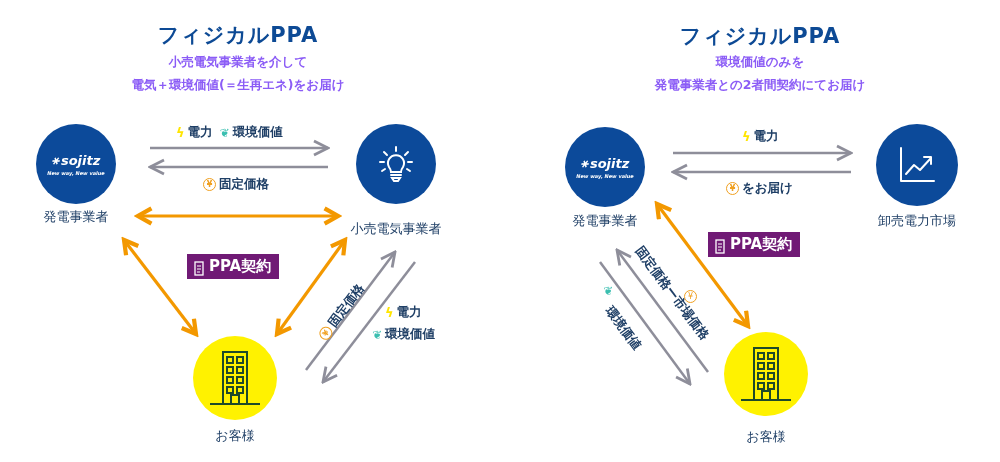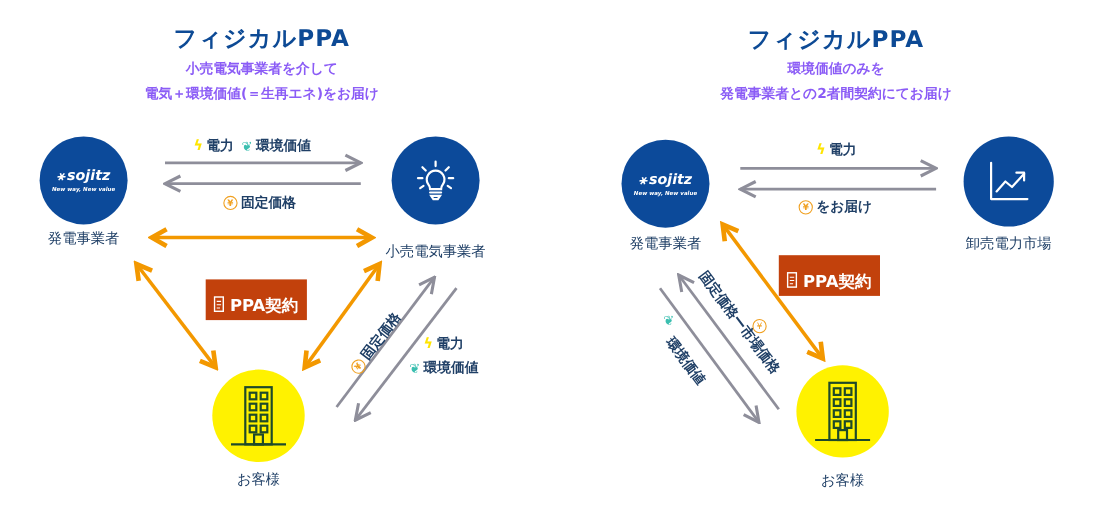--- a/index.html
+++ b/index.html
@@ -6,21 +6,21 @@
     body { width: 1000px; height: 462px; position: relative; overflow: hidden;
            font-family: "DejaVu Sans", "Liberation Sans", sans-serif; color: #17365f; }
     .abs { position: absolute; }
     .title { font-weight: bold; font-size: 21px; color: #0d4a95; text-align: center; white-space: nowrap; letter-spacing: 1px; }
     .sub { font-weight: bold; font-size: 12.5px; color: #8b5cf6; text-align: center; white-space: nowrap; line-height: 23px; }
     .node-label { font-weight: normal; font-size: 13px; color: #1f3f66; white-space: nowrap; text-align: center; }
     .flow-label { font-weight: bold; font-size: 12.5px; color: #1f3f66; white-space: nowrap; display: flex; align-items: center; gap: 3px; }
     .circle { border-radius: 50%; display: flex; align-items: center; justify-content: center; }
     .blue { background: #0c4a9a; }
     .yellow { background: #fff200; }
-    .badge { background: #c2410c; color: #fff; font-weight: bold; font-size: 15px; display: flex; align-items: flex-start; gap: 5px; padding: 15px 8px 3px 7px; white-space: nowrap; }
+    .badge { background: #701a75; color: #fff; font-weight: bold; font-size: 15px; display: flex; align-items: flex-end; gap: 5px; padding: 3px 8px 3px 7px; white-space: nowrap; }
     .rot { transform-origin: left center; }
     svg.lines { position: absolute; left: 0; top: 0; }
     .sojitz { color: #fff; text-align: center; font-style: italic; font-weight: bold; }
   </style>
 </head>
 <body>
 
 <svg class="lines" width="1000" height="462" viewBox="0 0 1000 462">
   <defs>
     <marker id="gh" viewBox="0 0 10 10" refX="9" refY="5" markerWidth="7" markerHeight="7" orient="auto-start-reverse">

